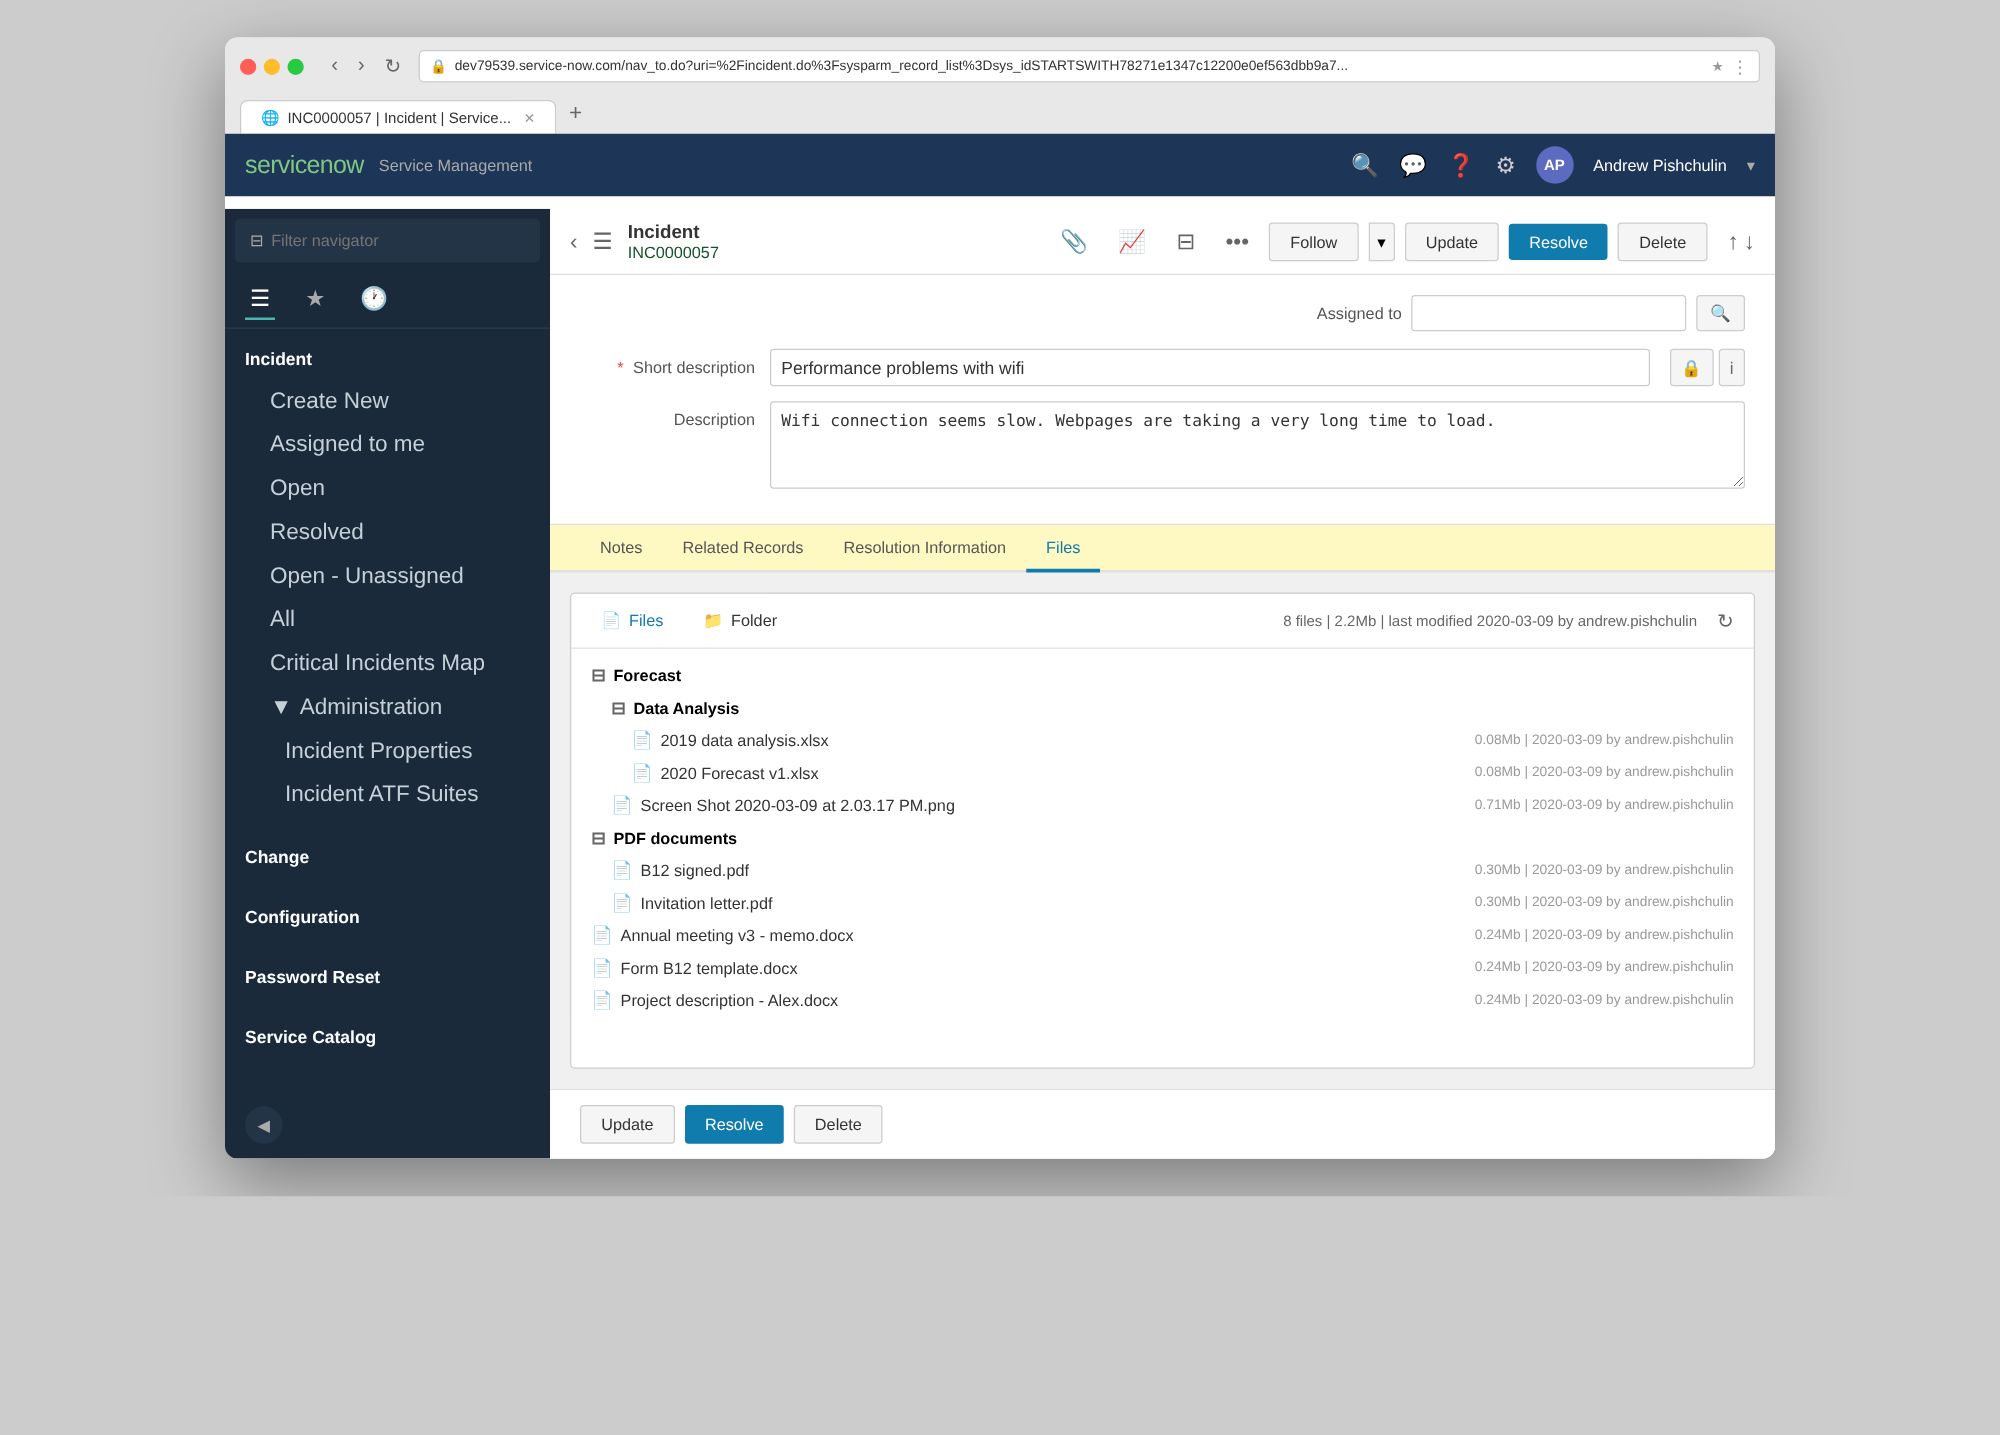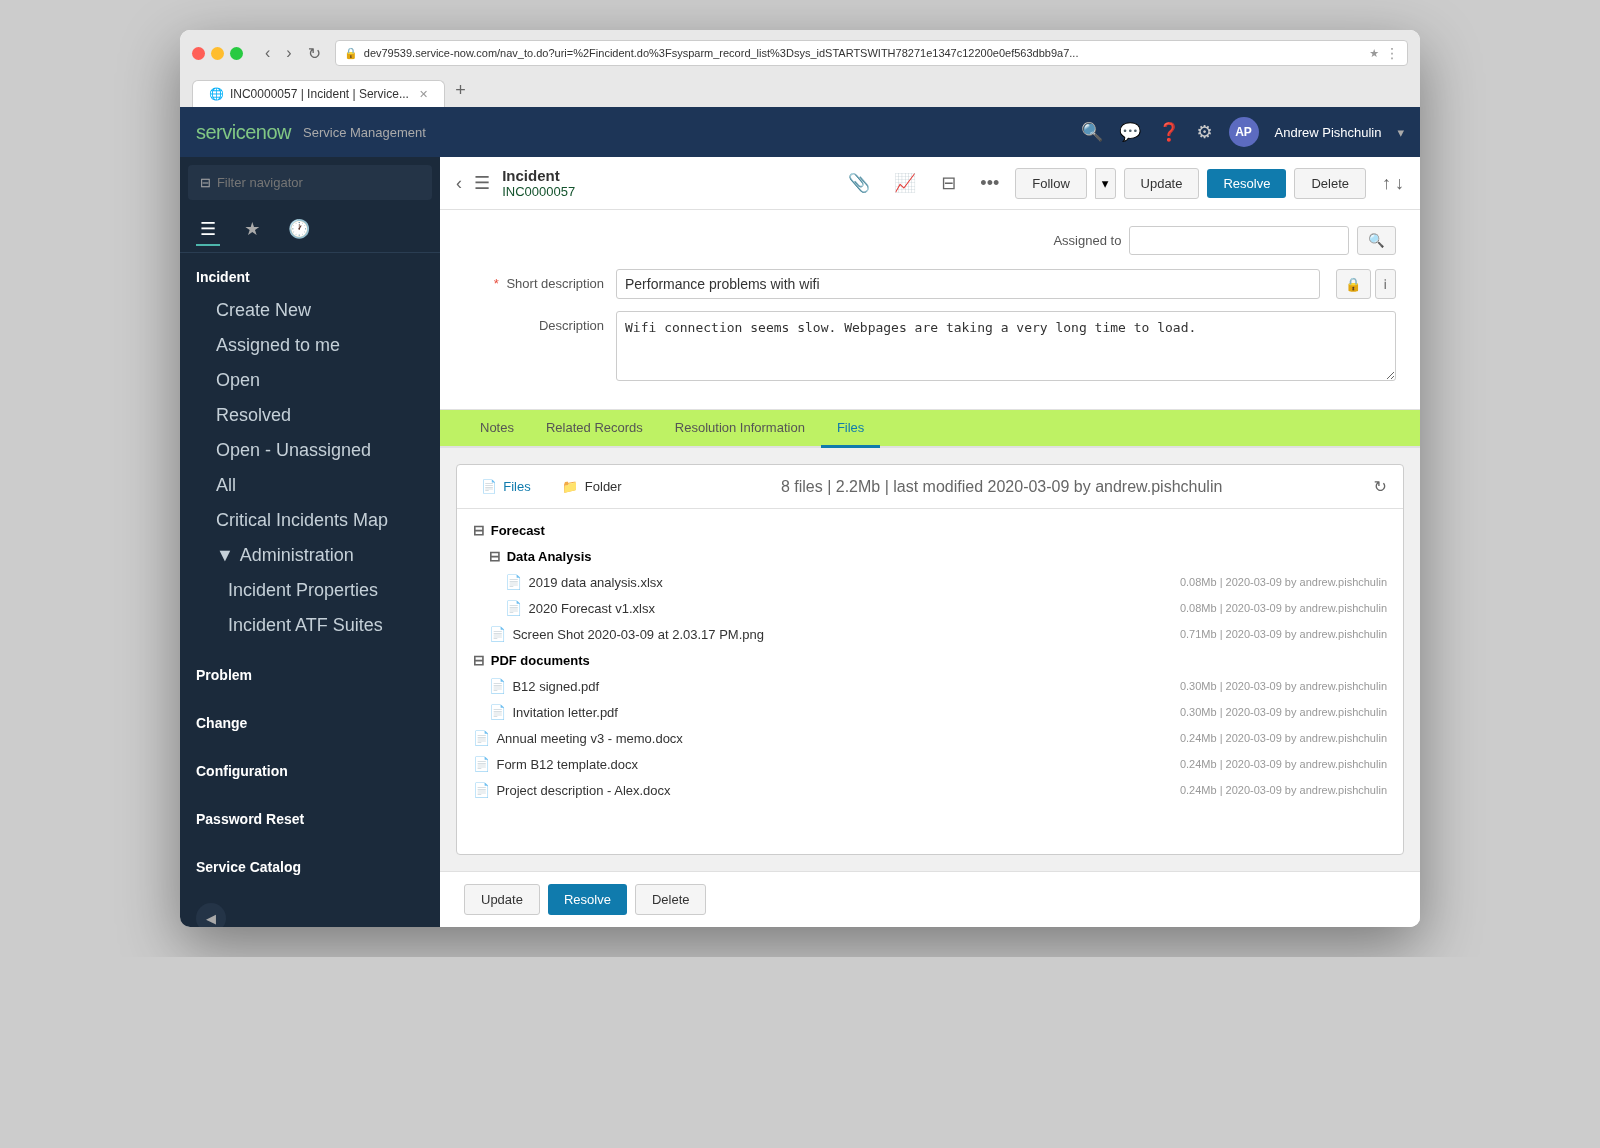--- a/index.html
+++ b/index.html
@@ -58,21 +58,21 @@
       display: flex;
       align-items: center;
       gap: 6px;
       border: 1px solid #ccc;
       border-bottom: none;
     }
     .tab-close { color: #999; font-size: 11px; margin-left: 4px; }
     .tab-plus { padding: 6px 10px; background: none; border: none; font-size: 18px; color: #666; cursor: pointer; }
 
     
-    .app { display: flex; flex-direction: column; height: 820px; }
+    .app { display: flex; flex-direction: column; height: 820px; gap: 10px; }
 
     
     .top-nav {
       background: #1d3557;
       display: flex;
       align-items: center;
       padding: 0 16px;
       height: 50px;
       flex-shrink: 0;
     }
@@ -266,21 +266,21 @@
       font-size: 13px;
       color: #333;
       min-height: 70px;
       resize: vertical;
     }
     .field-icons { display: flex; gap: 4px; margin-left: 4px; }
     .field-icon-btn { background: #f5f5f5; border: 1px solid #ccc; border-radius: 3px; padding: 5px 8px; cursor: pointer; color: #666; }
 
     
     .tabs-bar {
-      background: #bef264;
+      background: #fef9c3;
       border-bottom: 2px solid #e0e0e0;
       display: flex;
       padding: 0 24px;
       flex-shrink: 0;
     }
     .tab {
       padding: 10px 16px;
       cursor: pointer;
       font-size: 13px;
       color: #555;
@@ -308,21 +308,21 @@
     .files-tab {
       display: flex;
       align-items: center;
       gap: 6px;
       cursor: pointer;
       color: #333;
       font-size: 13px;
       padding: 4px 8px;
     }
     .files-tab.active { color: #107bad; }
-    .files-meta { flex: 1; text-align: center; color: #666; font-size: 16px; }
+    .files-meta { flex: 1; text-align: right; color: #666; font-size: 12px; }
     .files-refresh { color: #666; cursor: pointer; font-size: 16px; margin-left: auto; }
 
     .file-tree { padding: 8px 0; }
     .file-row {
       display: flex;
       align-items: center;
       padding: 5px 16px;
       cursor: pointer;
     }
     .file-row-icon { color: #666; margin-right: 6px; font-size: 14px; }
@@ -430,23 +430,20 @@
           <div class="sidebar-item sub">All</div>
           <div class="sidebar-item sub">Critical Incidents Map</div>
           <div class="sidebar-item sub sidebar-collapse">
             <span>▼</span>
             <span>Administration</span>
           </div>
           <div class="sidebar-item subsub">Incident Properties</div>
           <div class="sidebar-item subsub">Incident ATF Suites</div>
         </div>
 
-        <div class="sidebar-section">
-          <div class="sidebar-item section-header">Problem</div>
-        </div>
         <div class="sidebar-section">
           <div class="sidebar-item section-header">Change</div>
         </div>
         <div class="sidebar-section">
           <div class="sidebar-item section-header">Configuration</div>
         </div>
         <div class="sidebar-section">
           <div class="sidebar-item section-header">Password Reset</div>
         </div>
         <div class="sidebar-section">

